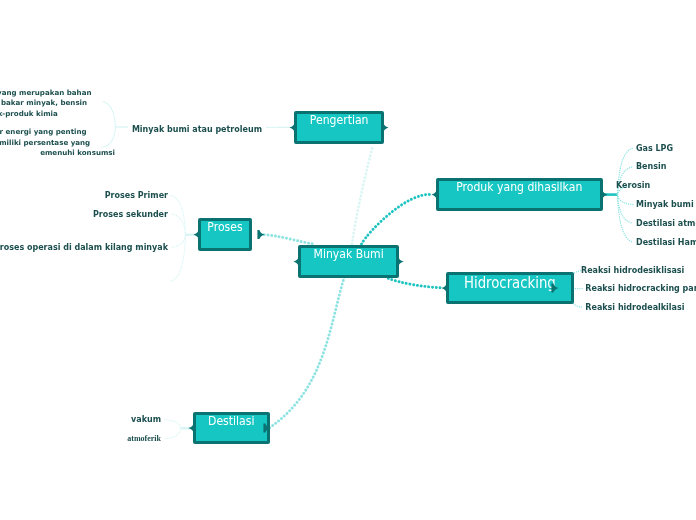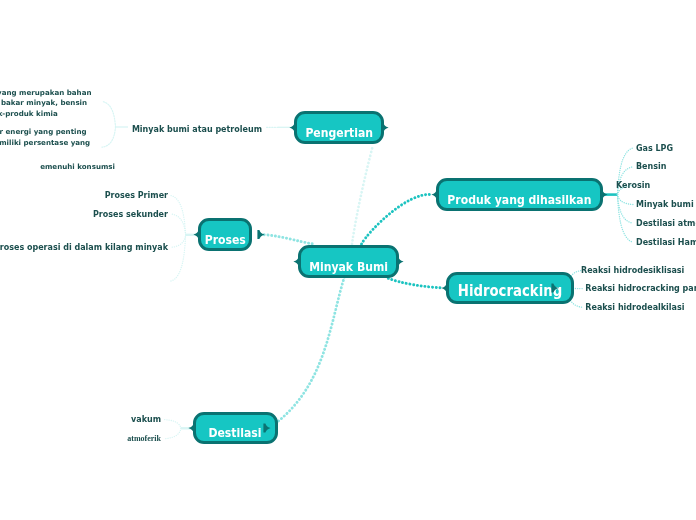--- a/index.html
+++ b/index.html
@@ -4,23 +4,23 @@
 <title>Minyak Bumi Mind Map</title>
 <style>
   html,body{margin:0;padding:0;background:#ffffff;}
   body{width:696px;height:520px;overflow:hidden;
        font-family:"Liberation Sans","DejaVu Sans",sans-serif;
        -webkit-font-smoothing:antialiased;}
   #stage{position:relative;width:696px;height:520px;overflow:hidden;background:#fff;}
   .leaf,.node{-webkit-font-smoothing:antialiased;transform:translateZ(0);}
   svg.layer{position:absolute;left:0;top:0;width:696px;height:520px;pointer-events:none;}
   .node{position:absolute;box-sizing:border-box;
-        display:flex;align-items:flex-end;justify-content:center;
-        background:#16C6C3;border:3.2px solid #0A7271;border-radius:11px;
-        color:#ffffff;font-weight:700;letter-spacing:0;
+        display:flex;align-items:flex-start;justify-content:center;
+        background:#16C6C3;border:3.2px solid #0A7271;border-radius:2px;
+        color:#ffffff;font-weight:400;letter-spacing:0;
         font-family:"DejaVu Sans",sans-serif;}
   .node span{display:inline-block;white-space:nowrap;
              transform:scaleX(.885) translateY(-0.9px) translateZ(0);
              transform-origin:center;-webkit-font-smoothing:antialiased;}
   .leaf{position:absolute;color:#1C4F4E;font-weight:700;white-space:nowrap;
         font-family:"DejaVu Sans",sans-serif;
         font-size:8px;line-height:13px;}
   .leaf.r{text-align:right;}
   .leaf.l{text-align:center;}
   .para{font-size:7.1px;line-height:10px;text-align:right;}
@@ -81,21 +81,21 @@
       </div>
       <div class="node" style="left: 198px; top: 218px; width: 54px; height: 33px; font-size: 12.3px;">
         <span>Proses</span>
       </div>
       <div class="node" style="left: 436px; top: 178px; width: 167px; height: 33px; font-size: 12.3px;">
         <span>Produk yang dihasilkan</span>
       </div>
       <div class="node" style="left: 446px; top: 272px; width: 128px; height: 32px; font-size: 15px;">
         <span>Hidrocracking</span>
       </div>
-      <div class="node" style="left: 193px; top: 412px; width: 85px; height: 32px; font-size: 12.3px;">
+      <div class="node" style="left: 193px; top: 412px; width: 77px; height: 32px; font-size: 12.3px;">
         <span>Destilasi</span>
       </div>
     </div>
   <svg class="layer" id="notches" viewBox="0 0 696 520">
       <path d="M298.6 256.9 C297.8 258.97,296.9 260.35,293.4 261.5 C296.9 262.65,297.8 264.03,298.6 266.1 L300.6 266.1 L300.6 256.9 Z" fill="#0B7372"></path>
       <path d="M398.4 256.9 C399.2 258.97,400.1 260.35,403.6 261.5 C400.1 262.65,399.2 264.03,398.4 266.1 L396.4 266.1 L396.4 256.9 Z" fill="#0B7372"></path>
       <path d="M294.6 122.9 C293.8 124.97,292.9 126.35,289.4 127.5 C292.9 128.65,293.8 130.03,294.6 132.1 L296.6 132.1 L296.6 122.9 Z" fill="#0B7372"></path>
       <path d="M383.4 122.9 C384.2 124.97,385.1 126.35,388.6 127.5 C385.1 128.65,384.2 130.03,383.4 132.1 L381.4 132.1 L381.4 122.9 Z" fill="#0B7372"></path>
       <path d="M198.6 229.9 C197.8 231.97,196.9 233.35,193.4 234.5 C196.9 235.65,197.8 237.03,198.6 239.1 L200.6 239.1 L200.6 229.9 Z" fill="#0B7372"></path>
       <path d="M259.4 229.9 C260.2 231.97,261.1 233.35,264.6 234.5 C261.1 235.65,260.2 237.03,259.4 239.1 L257.4 239.1 L257.4 229.9 Z" fill="#0B7372"></path>
@@ -123,16 +123,16 @@
       <div class="leaf l" style="top: 432.2px; right: 535px; font-family: Liberation Serif, serif;">atmoferik</div>
       <div class="leaf l" style="top: 122.5px; right: 434px;">Minyak bumi atau petroleum</div>
       <div>
         <div class="leaf para" style="right: 604.5px; top: 87.5px;">yang merupakan bahan</div>
         <div class="leaf para" style="right: 608.9px; top: 97.9px; padding-left: 32px;">bakar minyak, bensin</div>
         <div class="leaf para" style="right: 638.2px; top: 108.9px;">k-produk kimia</div>
       </div>
       <div>
         <div class="leaf para" style="right: 609.4px; top: 127.3px;">r energi yang penting</div>
         <div class="leaf para" style="right: 605.8px; top: 137.9px;">miliki persentase yang</div>
-        <div class="leaf para" style="right: 581px; top: 148.4px; margin-top: 14px;">emenuhi konsumsi</div>
+        <div class="leaf para" style="right: 581px; top: 148.4px;">emenuhi konsumsi</div>
       </div>
     </div>
 </div>
 
 </body></html>

